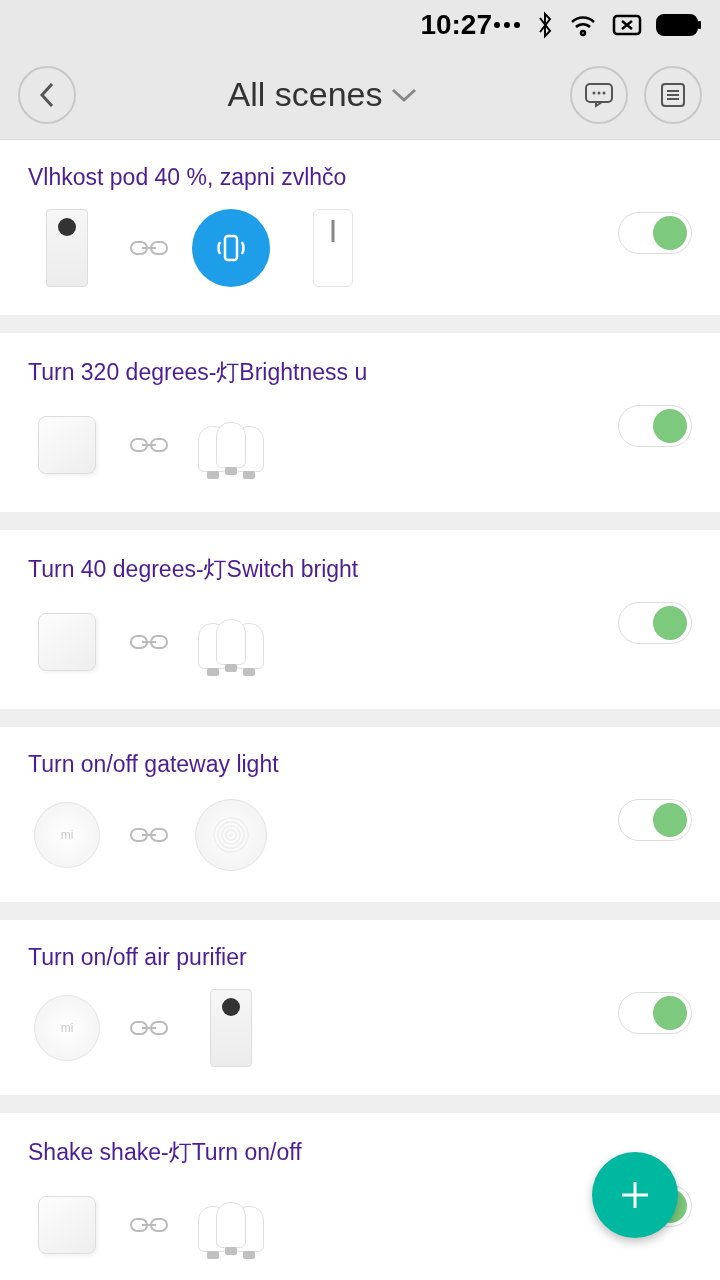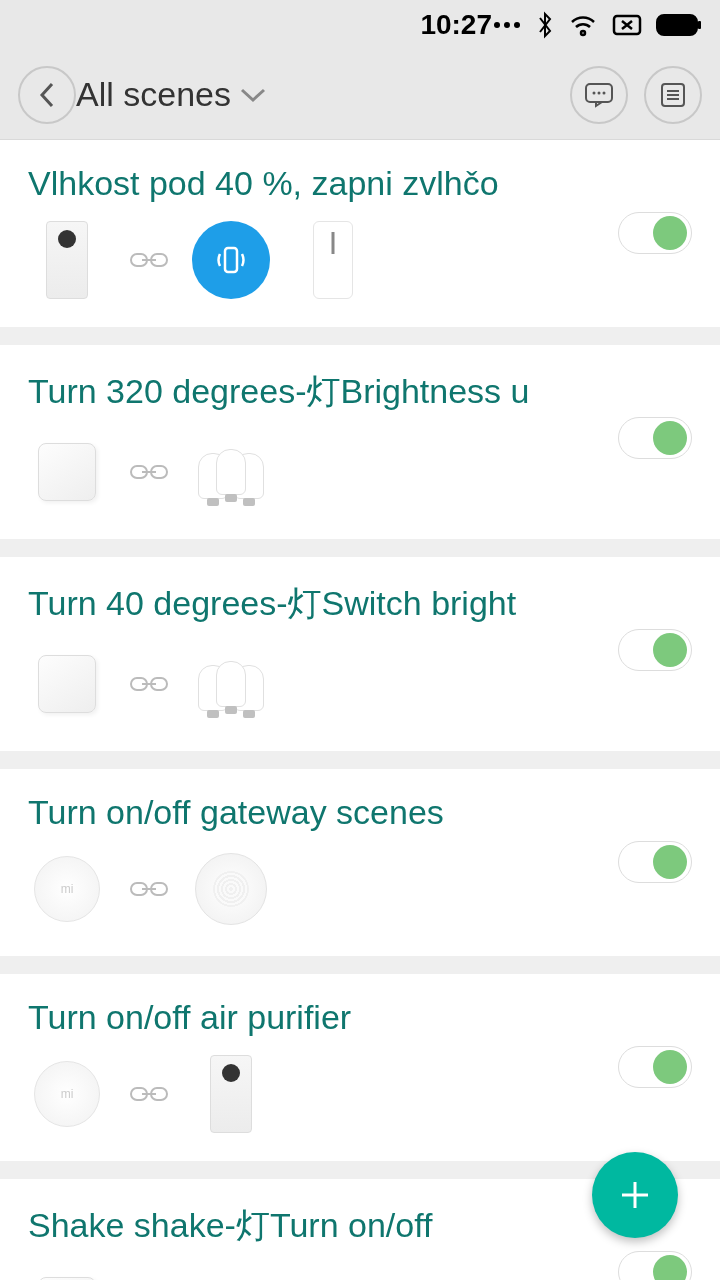--- a/index.html
+++ b/index.html
@@ -39,34 +39,34 @@
   display: flex; align-items: center; justify-content: center;
   background: transparent;
 }
 .header-title {
   flex: 1;
   text-align: center;
   font-size: 34px;
   color: #333;
   display: flex;
   align-items: center;
-  justify-content: flex-start;
+  justify-content: center;
   gap: 8px;
 }
 .header-right { display: flex; gap: 16px; }
 .list { background: #efefef; }
 .card {
   background: #fff;
   padding: 24px 28px 28px 28px;
   margin-bottom: 18px;
   position: relative;
 }
 .card-title {
-  font-size: 34px;
-  color: #0f766e;
+  font-size: 23px;
+  color: #4c1d95;
   margin-bottom: 18px;
   font-weight: 400;
 }
 .card-body {
   display: flex;
   align-items: center;
   gap: 24px;
 }
 .device-icon {
   width: 78px; height: 78px;
@@ -323,21 +323,21 @@
             <span></span>
             <span></span>
           </div>
         </div>
       </div>
       <div class="toggle">
         <div class="toggle-knob"></div>
       </div>
     </div>
     <div class="card">
-      <div class="card-title">Turn on/off gateway scenes</div>
+      <div class="card-title">Turn on/off gateway light</div>
       <div class="card-body">
         <div class="device-icon">
           <div class="shape-round-btn">mi</div>
         </div>
         <svg class="link-icon" viewBox="0 0 38 22">
           <rect x="1" y="5" width="16" height="12" rx="6" stroke="#bbb" stroke-width="2" fill="none"></rect>
           <rect x="21" y="5" width="16" height="12" rx="6" stroke="#bbb" stroke-width="2" fill="none"></rect>
           <line x1="12" y1="11" x2="26" y2="11" stroke="#bbb" stroke-width="2"></line>
         </svg>
         <div class="device-icon">

